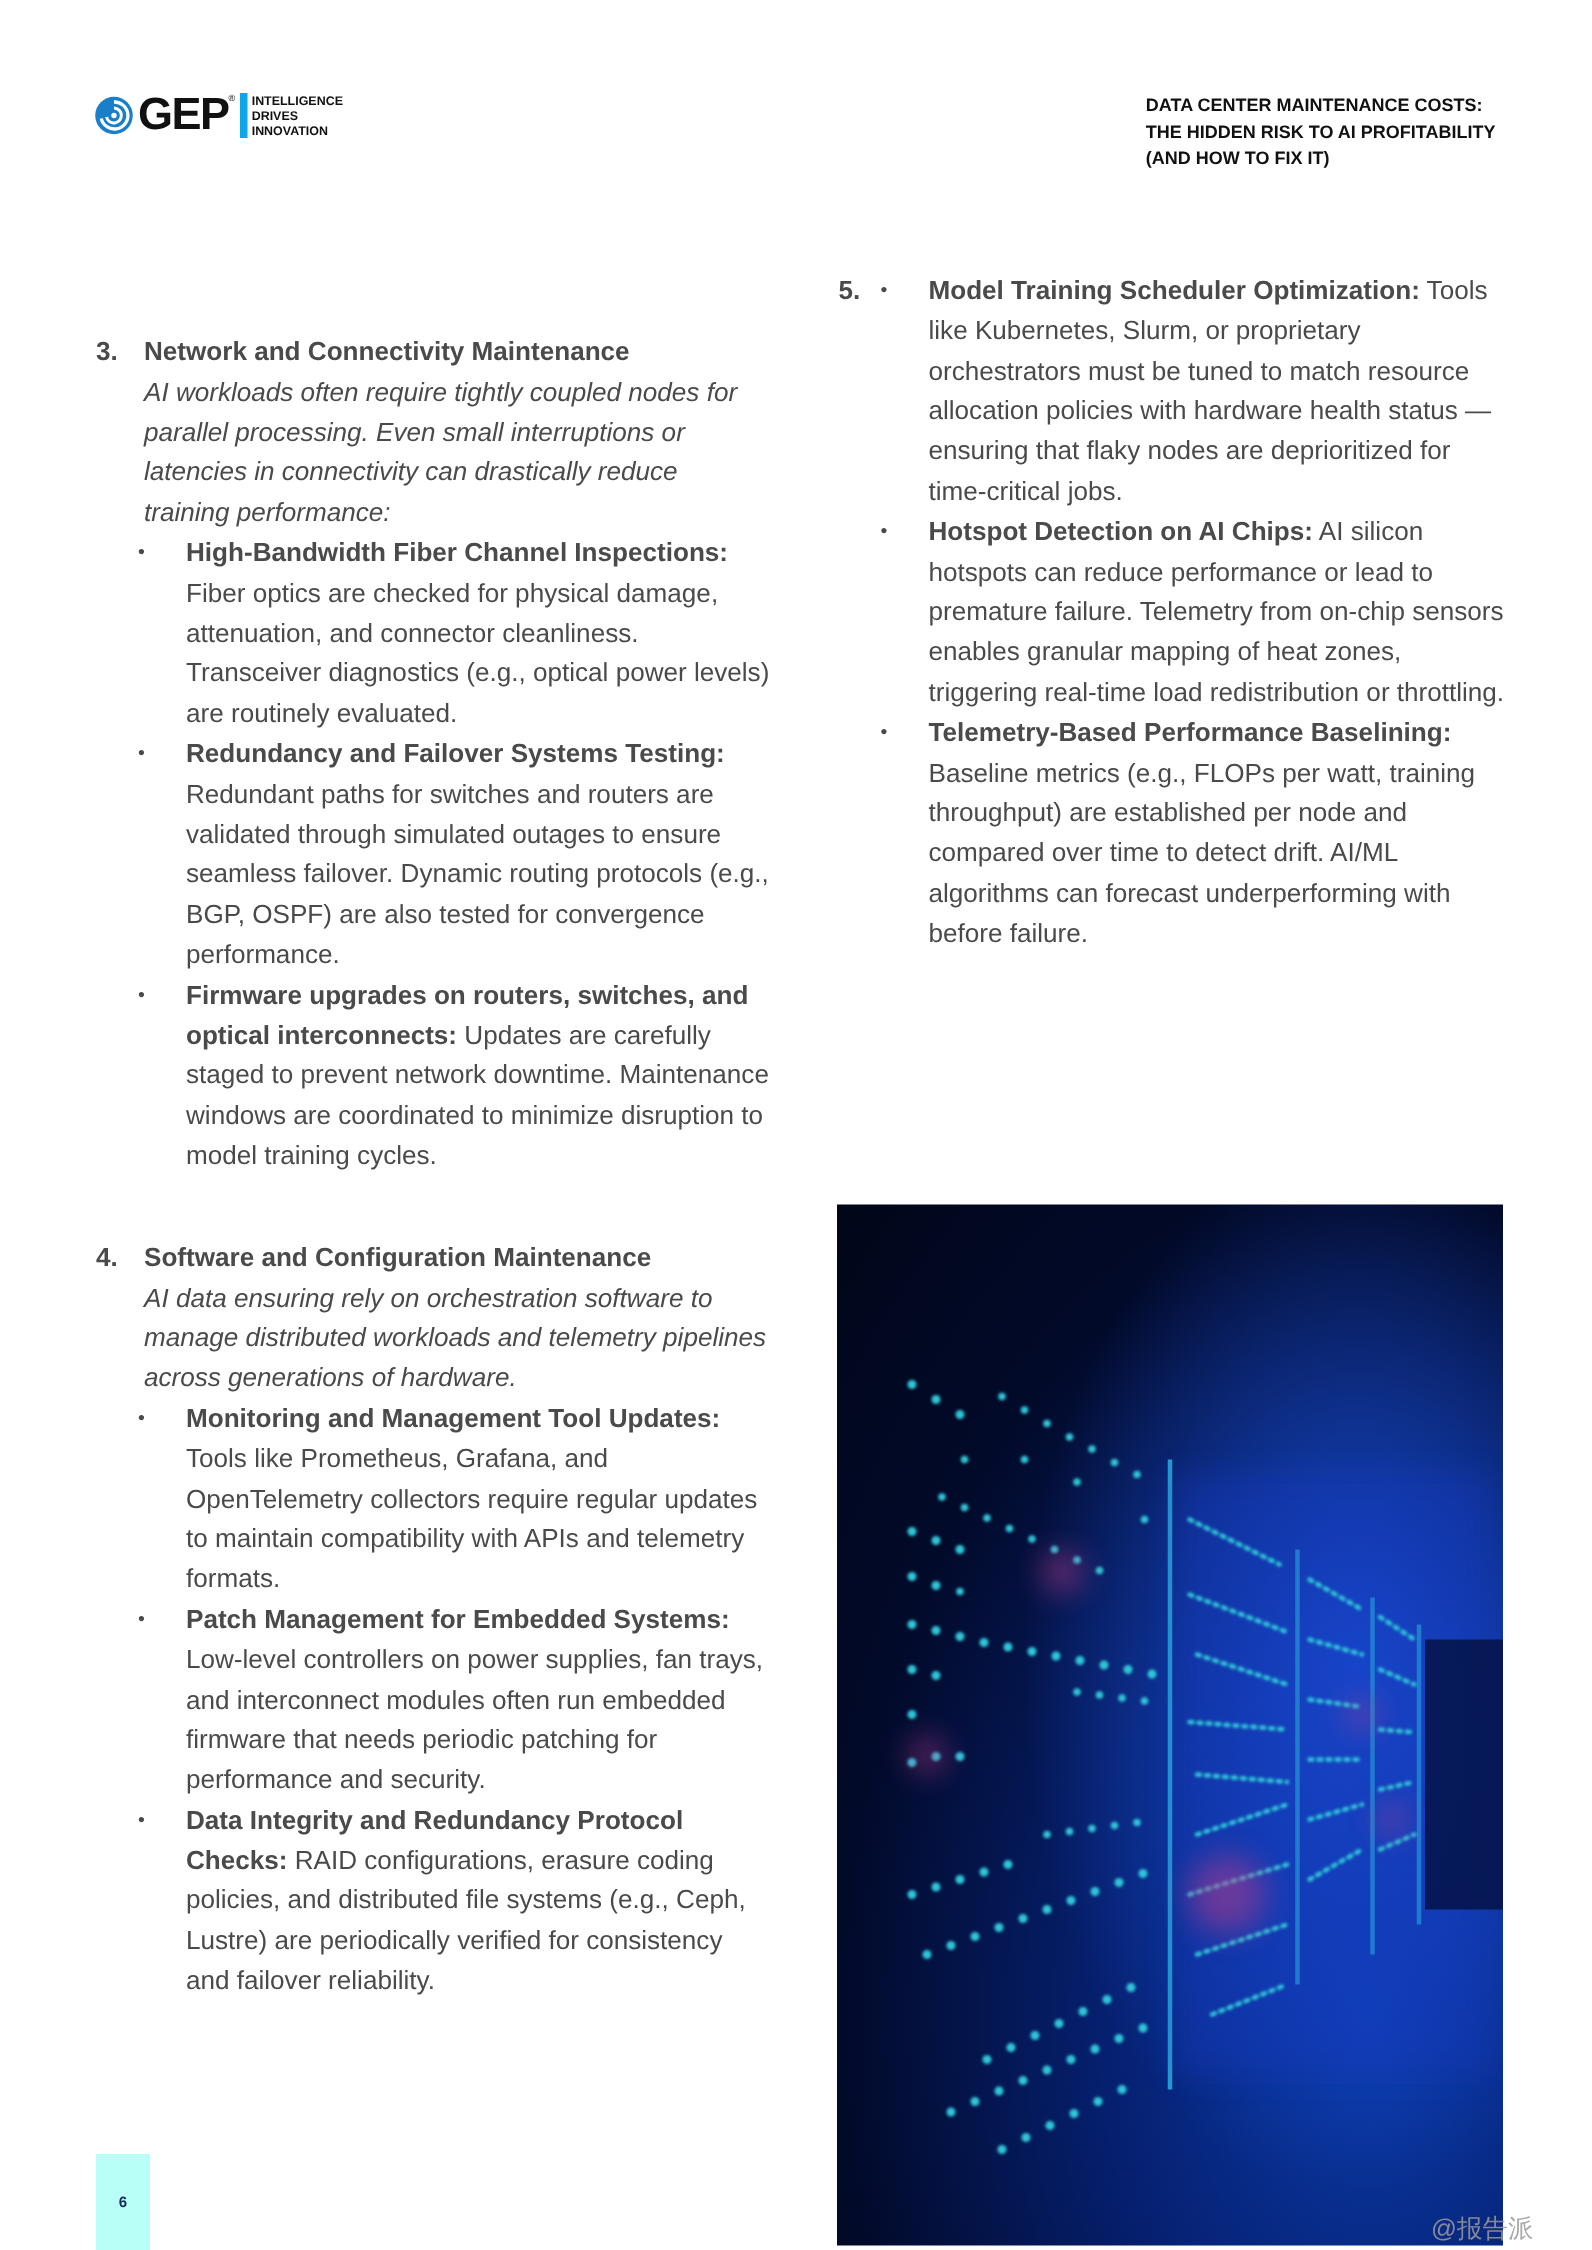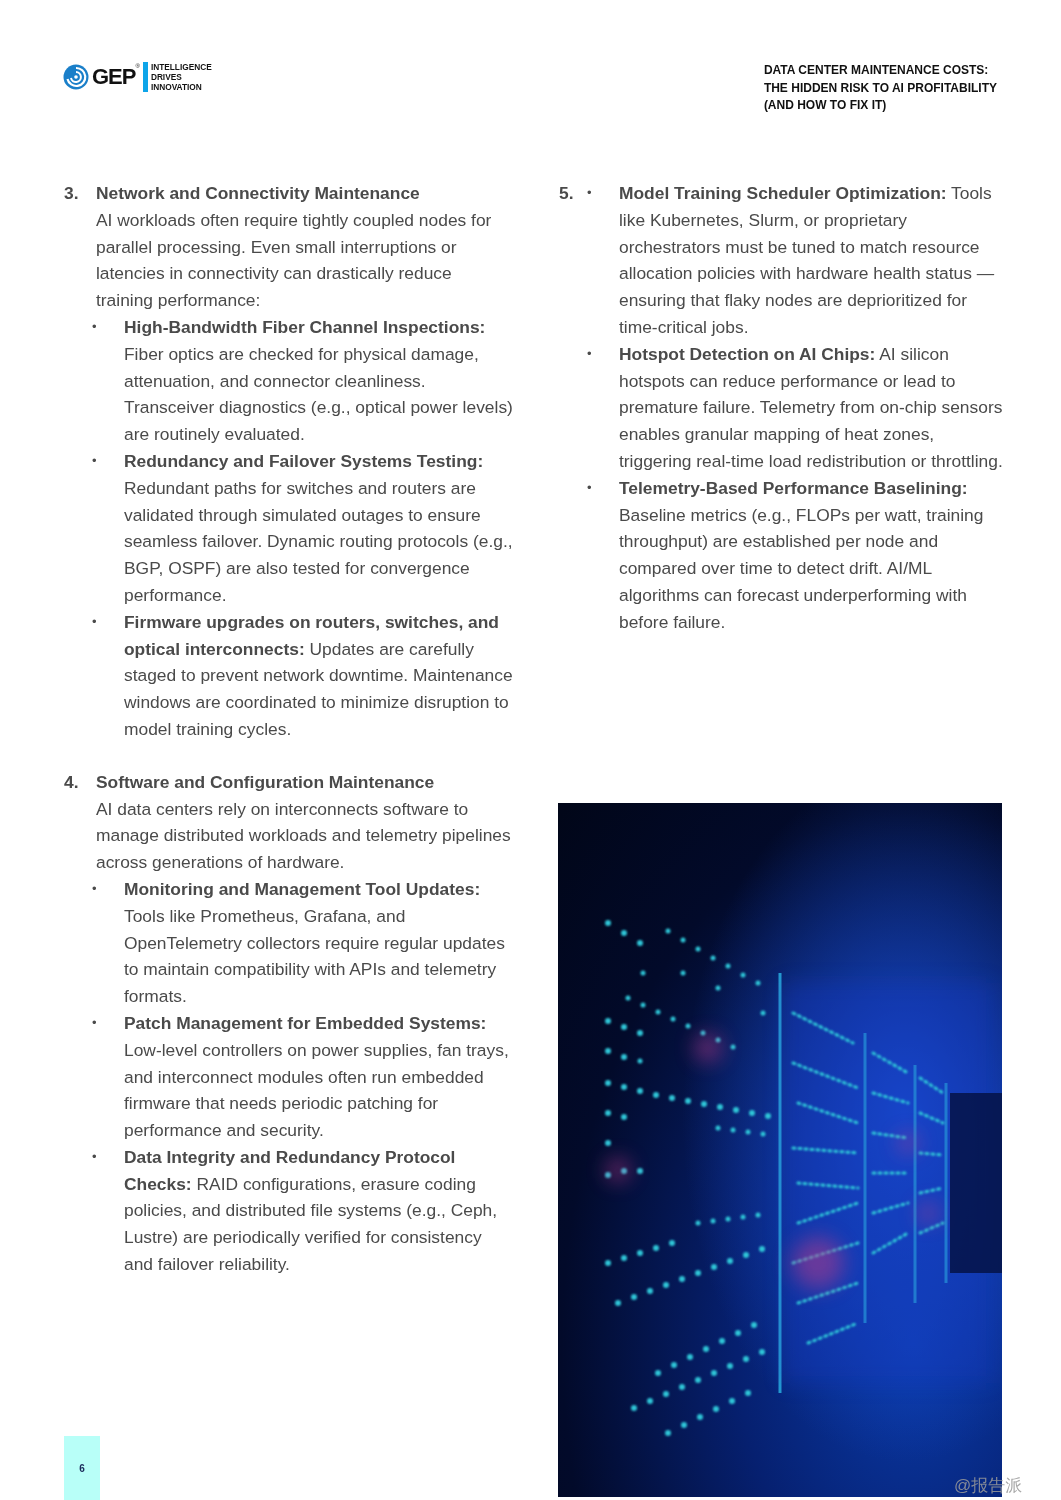--- a/index.html
+++ b/index.html
@@ -1,39 +1,39 @@
 <!DOCTYPE html>
 <html><head>
 <meta charset="utf-8">
 <style>
   html, body { margin:0; padding:0; }
   body { width:1061px; height:1500px; position:relative; background:#ffffff; overflow:hidden;
          font-family:"Liberation Sans", sans-serif; color:#4a4a4a; }
   .logo { position:absolute; left:63px; top:61px; height:32px; display:flex; align-items:center; }
   .logo-mark { width:26px; height:26px; margin-right:3px; }
-  .logo-word { font-family:"Liberation Sans", sans-serif; font-weight:700; font-size:22px; color:#111; letter-spacing:-1px; line-height:30px; }
+  .logo-word { font-family:"Liberation Sans", sans-serif; font-weight:700; font-size:30px; color:#111; letter-spacing:-1px; line-height:30px; }
   .logo-reg { font-size:6px; color:#111; align-self:flex-start; margin-top:2px; margin-right:3px; }
   .logo-tag { border-left:5px solid #0ea5e9; padding-left:3px; font-size:8.3px; font-weight:700; line-height:10px; color:#111; }
   .logo-tag div { white-space:nowrap; }
   .doc-title { position:absolute; right:64px; top:62px; text-align:left; font-weight:700; font-size:12px; line-height:17.5px; color:#111; }
   .doc-title div { white-space:nowrap; }
 
   .col { position:absolute; top:180px; width:450px; font-size:17.4px; line-height:26.8px; }
   .col-left { left:63px; }
   .col-right { left:558px; }
   .section { position:relative; padding-left:33px; }
   .section + .section { margin-top:26px; }
   .sec-num { position:absolute; left:1px; top:0; font-weight:700; }
-  .sec-title { font-weight:700; }
+  .sec-title { font-weight:700;margin-top:41px; }
   .sec-intro { }
   .bullets { margin:0; padding:0; list-style:none; }
   .bullet { position:relative; padding-left:28px; }
   .bullet-dot { position:absolute; left:-4px; top:0; font-size:13px; }
   .bullet b { font-weight:700; }
-  p { margin:0; }
+  p { margin:0;font-style:italic; }
 
   .hero { position:absolute; left:558px; top:803px; width:444px; height:694px; overflow:hidden;
           background:radial-gradient(ellipse at 80% 78%, #0a3aa8 0%, #062070 35%, #020a2a 70%, #010618 100%); }
   .page-num { position:absolute; left:64px; top:1436px; width:36px; height:64px; background:#b8fff8;
               font-size:10px; font-weight:700; color:#1a2a5a; display:flex; align-items:center; justify-content:center; }
   .watermark { position:absolute; left:954px; top:1474px; font-size:17px; color:#9a9a9a; opacity:0.85; }
 </style>
 </head>
 <body>
 
@@ -67,21 +67,21 @@
     <ul class="bullets">
       <li class="bullet"><span class="bullet-dot">•</span><b>High-Bandwidth Fiber Channel Inspections:</b><span> Fiber optics are checked for physical damage, attenuation, and connector cleanliness. Transceiver diagnostics (e.g., optical power levels) are routinely evaluated.</span></li>
       <li class="bullet"><span class="bullet-dot">•</span><b>Redundancy and Failover Systems Testing:</b><span> Redundant paths for switches and routers are validated through simulated outages to ensure seamless failover. Dynamic routing protocols (e.g., BGP, OSPF) are also tested for convergence performance.</span></li>
       <li class="bullet"><span class="bullet-dot">•</span><b>Firmware upgrades on routers, switches, and optical interconnects:</b><span> Updates are carefully staged to prevent network downtime. Maintenance windows are coordinated to minimize disruption to model training cycles.</span></li>
     </ul>
   </div>
 
   <div class="section">
     <span class="sec-num">4.</span>
     <div class="sec-title">Software and Configuration Maintenance</div>
-    <p class="sec-intro">AI data centers rely on interconnects software to manage distributed workloads and telemetry pipelines across generations of hardware.</p>
+    <p class="sec-intro">AI data ensuring rely on orchestration software to manage distributed workloads and telemetry pipelines across generations of hardware.</p>
     <ul class="bullets">
       <li class="bullet"><span class="bullet-dot">•</span><b>Monitoring and Management Tool Updates:</b><span> Tools like Prometheus, Grafana, and OpenTelemetry collectors require regular updates to maintain compatibility with APIs and telemetry formats.</span></li>
       <li class="bullet"><span class="bullet-dot">•</span><b>Patch Management for Embedded Systems:</b><span> Low-level controllers on power supplies, fan trays, and interconnect modules often run embedded firmware that needs periodic patching for performance and security.</span></li>
       <li class="bullet"><span class="bullet-dot">•</span><b>Data Integrity and Redundancy Protocol Checks:</b><span> RAID configurations, erasure coding policies, and distributed file systems (e.g., Ceph, Lustre) are periodically verified for consistency and failover reliability.</span></li>
     </ul>
   </div>
 </div>
 
 <div class="col col-right">
   <div class="section">

